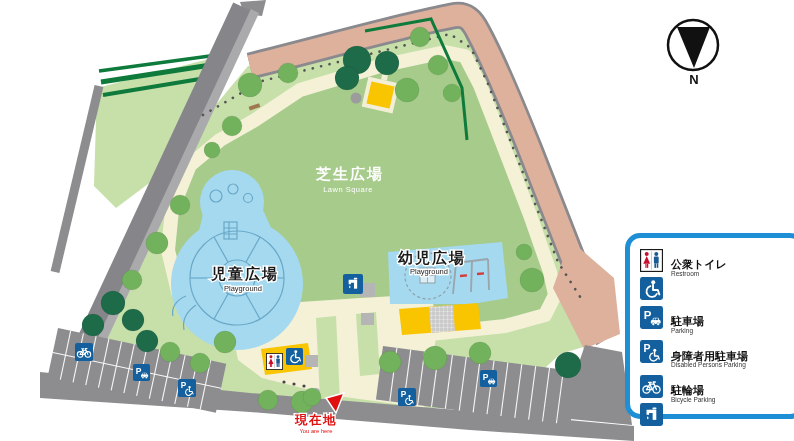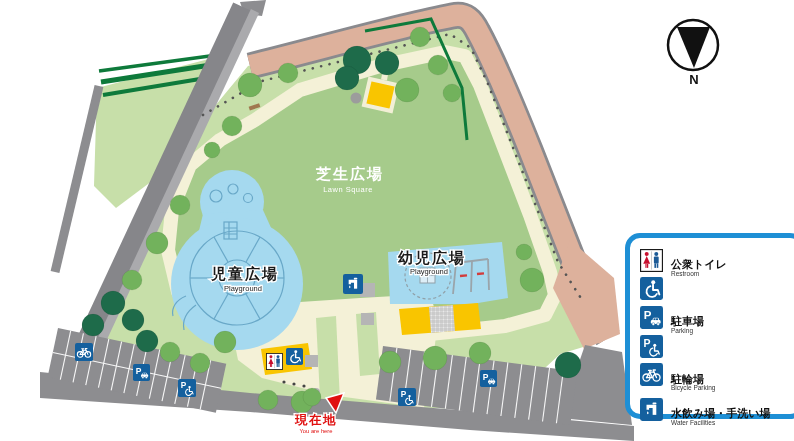--- a/index.html
+++ b/index.html
@@ -329,34 +329,34 @@
         </svg>
     <div class="legend-text">
       <div class="legend-ja">駐車場</div>
       <div class="legend-en">Parking</div>
     </div>
   </div>
   <div class="legend-row">
     <svg class="legend-icon" viewBox="0 0 24 24">
           <use href="#ic-parking-disabled"></use>
         </svg>
+    <div class="legend-text">
+      <div class="legend-ja">身障者用駐車場</div>
+      <div class="legend-en">Disabled Persons Parking</div>
+    </div>
   </div>
   <div class="legend-row">
     <svg class="legend-icon" viewBox="0 0 24 24">
           <use href="#ic-bicycle"></use>
         </svg>
     <div class="legend-text">
       <div class="legend-ja">駐輪場</div>
       <div class="legend-en">Bicycle Parking</div>
     </div>
   </div>
   <div class="legend-row">
     <svg class="legend-icon" viewBox="0 0 24 24">
           <use href="#ic-water"></use>
         </svg>
-    <div class="legend-text">
-      <div class="legend-ja">水飲み場・手洗い場</div>
-      <div class="legend-en">Water Facilities</div>
-    </div>
   </div>
 </div>
 
 </div>
 
 </body></html>

